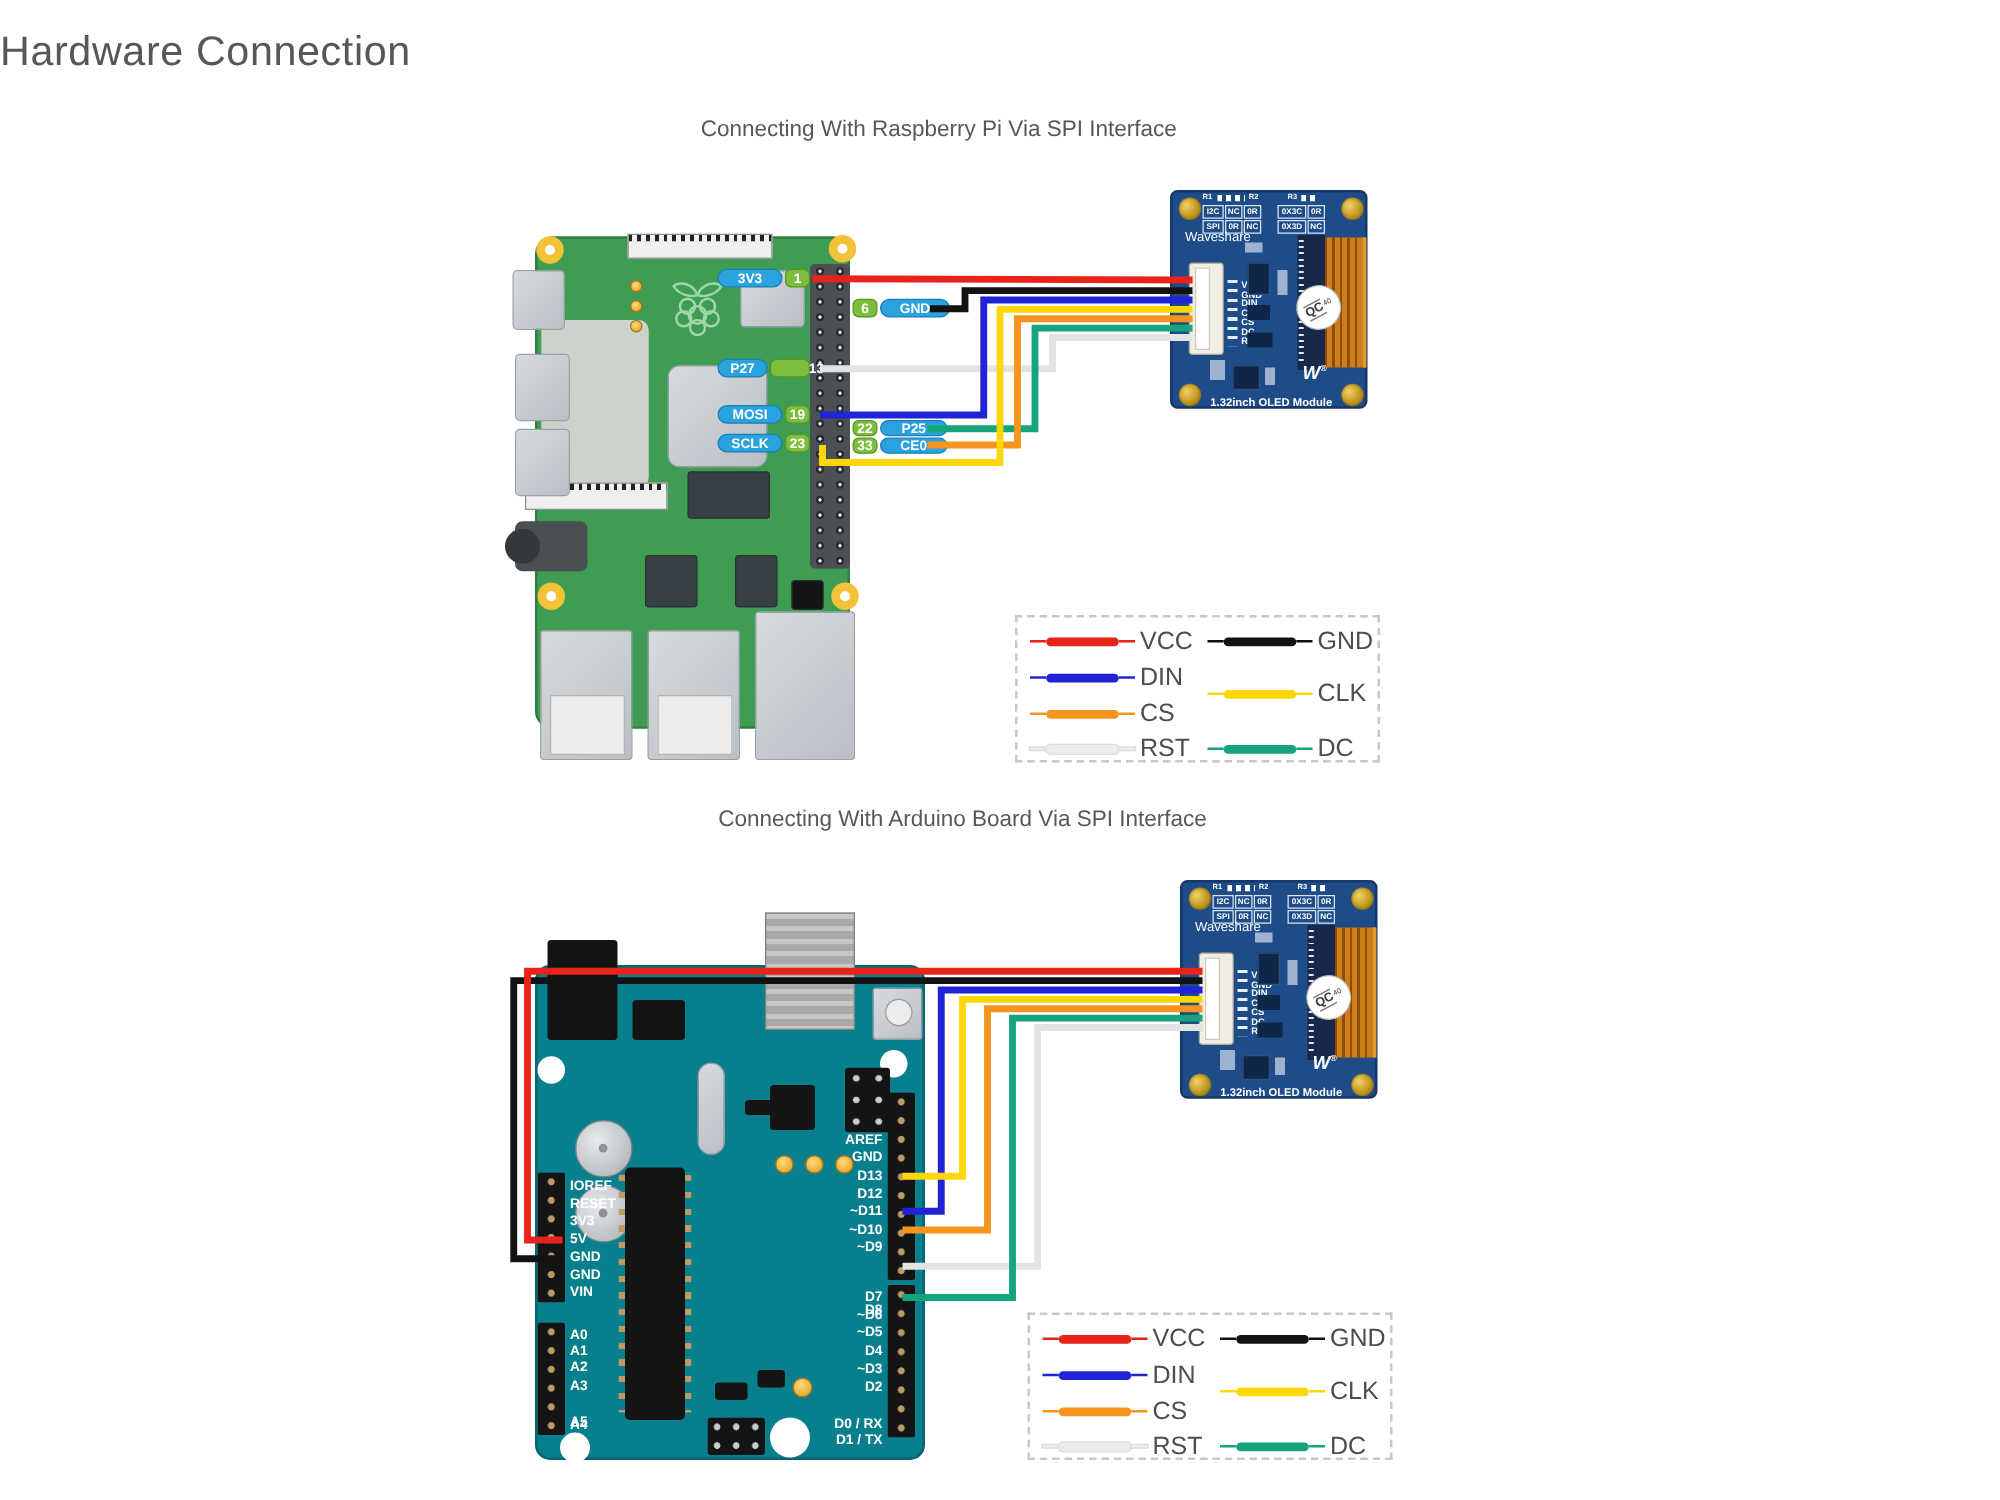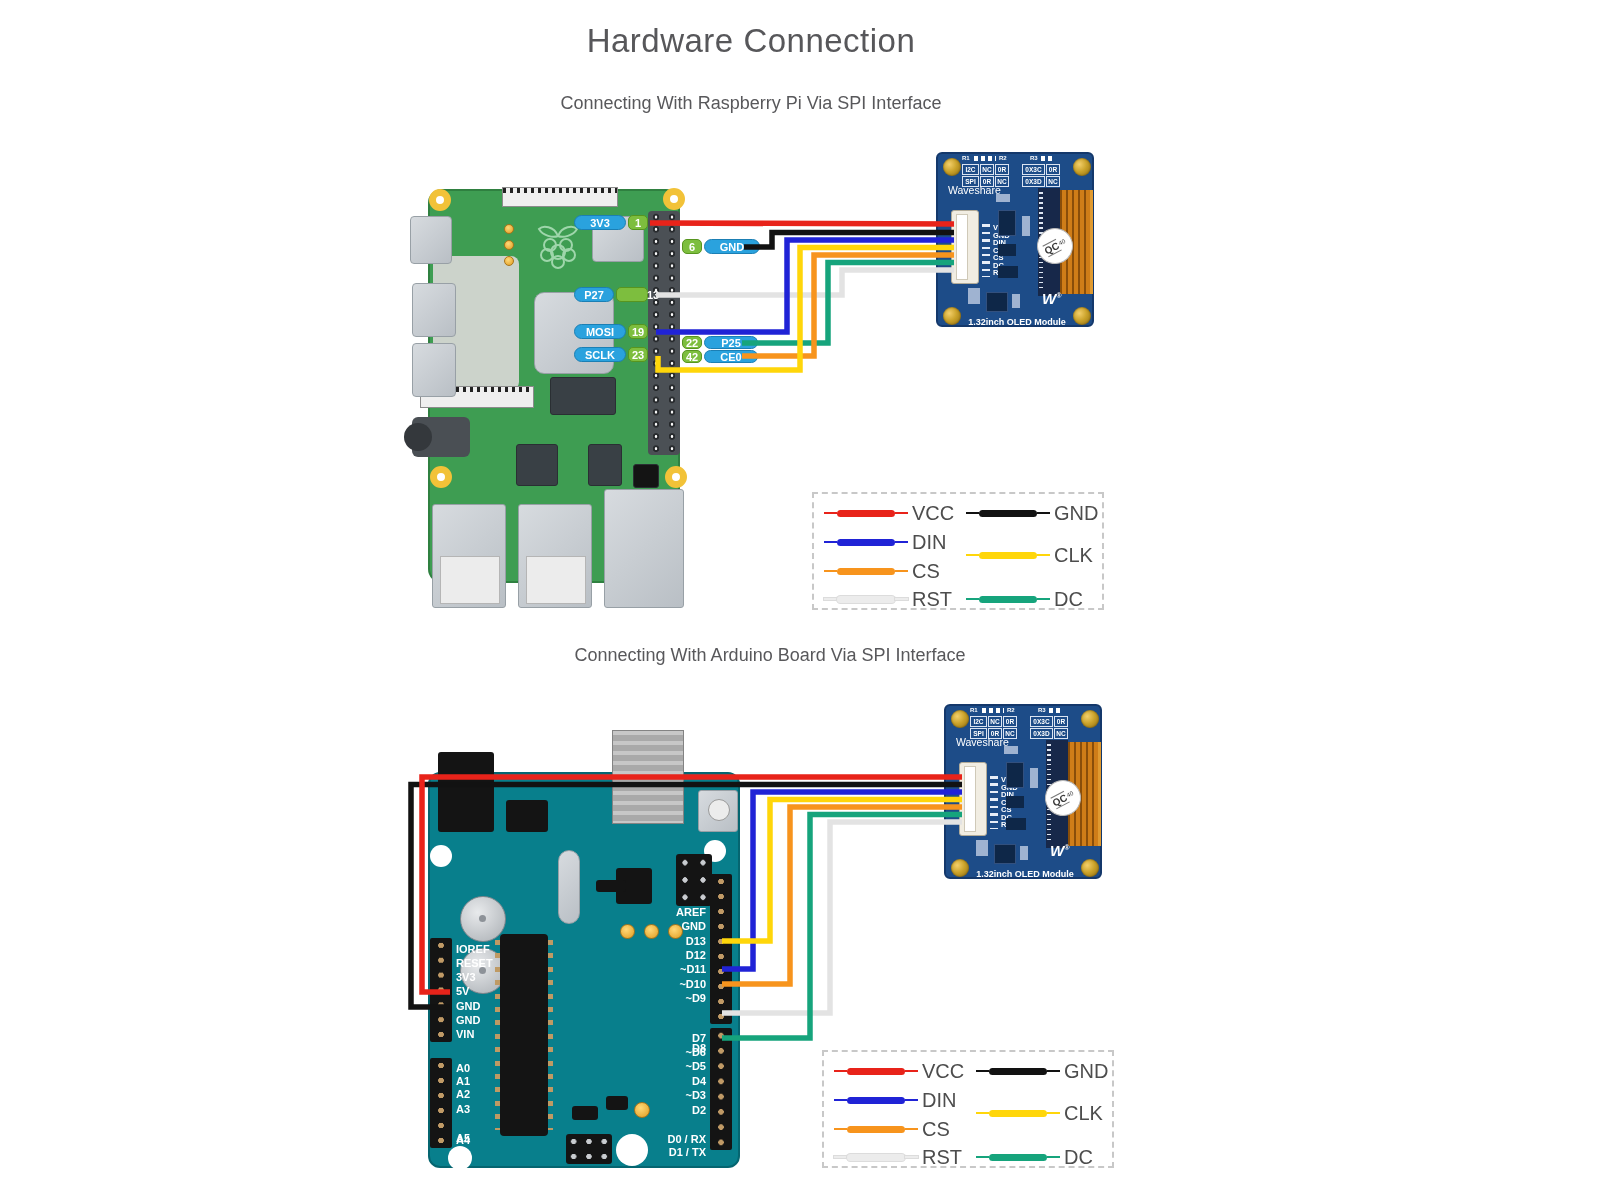--- a/index.html
+++ b/index.html
@@ -1,20 +1,20 @@
 <!DOCTYPE html>
 <html><head>
 <meta charset="utf-8">
 <style>
   html,body{margin:0;padding:0;background:#fff;}
   #canvas{position:relative;width:1600px;height:1200px;background:#fff;overflow:hidden;
           font-family:"Liberation Sans",sans-serif;}
   .abs{position:absolute;}
   
-  .h1{position:absolute;left:0;top:22px;width:1502px;text-align:center;
+  .h1{position:absolute;left:0;top:22px;width:1502px;
       font-size:33px;color:#57575a;letter-spacing:0.5px;}
   .h2{position:absolute;font-size:18px;color:#58585b;text-align:center;}
   
   .wc-vcc{background:#e8231a}.wc-din{background:#2023d6}.wc-cs{background:#f7941d}
   .wc-rst{background:#ececec;box-shadow:0 0 0 1px #dcdcdc}
   .wc-gnd{background:#121212}.wc-clk{background:#ffd60a}.wc-dc{background:#16a47c}
   
   .legend{position:absolute;width:288px;height:114px;border:2px dashed #c8c8c8;background:#fff;}
   .litem{position:absolute;display:flex;align-items:center;}
   .lw{display:flex;align-items:center;}
@@ -176,21 +176,21 @@
   </div>
   <div class="plabel" style="left:682px;top:239px;width:78px;">
     <span class="pnum" style="line-height:14px;">6</span>
     <span class="pill" style="line-height:14px;">GND</span>
   </div>
   <div class="plabel sm" style="left:682px;top:336px;width:76px;">
     <span class="pnum" style="line-height:12px;">22</span>
     <span class="pill" style="line-height:12px;">P25</span>
   </div>
   <div class="plabel sm" style="left:682px;top:350px;width:76px;">
-    <span class="pnum" style="line-height:12px;">42</span>
+    <span class="pnum" style="line-height:12px;">33</span>
     <span class="pill" style="line-height:12px;">CE0</span>
   </div>
 
   <div class="oled" style="left:936px;top:152px;">
     <div class="screw" style="left:5px;top:4px;"></div>
     <div class="screw" style="left:135px;top:4px;"></div>
     <div class="screw" style="left:5px;top:153px;"></div>
     <div class="screw" style="left:135px;top:153px;"></div>
     <span class="rlab" style="left:24px;top:1px;">R1</span>
     <div class="rdash" style="left:36px;top:2px;width:22px;"></div>

